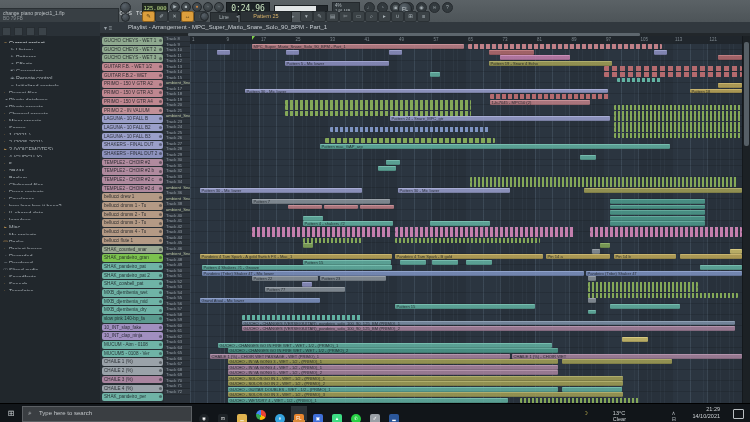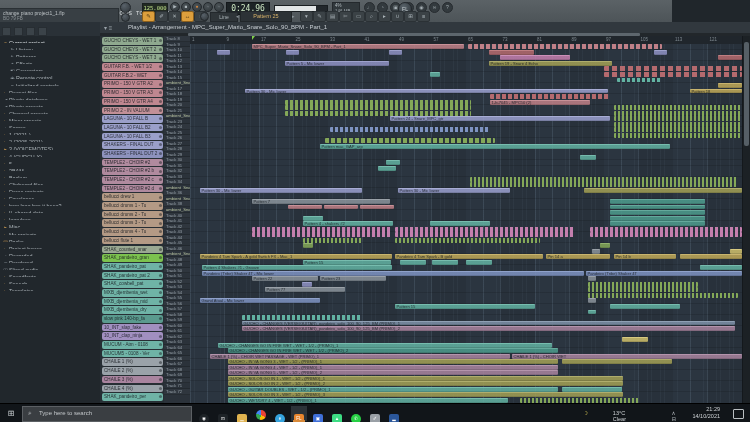--- a/index.html
+++ b/index.html
@@ -1,21 +1,21 @@
 <!DOCTYPE html>
 <html><head>
 <meta charset="utf-8">
 <style>
   html,body{margin:0;padding:0;background:#000;width:750px;height:422px;overflow:hidden;
     font-family:"Liberation Sans",sans-serif;-webkit-font-smoothing:none;}
   #stage{position:relative;width:750px;height:422px;background:#20262b;}
   .abs{position:absolute;}
 
   
-  #toolbar{left:0;top:0;width:672px;height:22px;
+  #toolbar{left:0;top:0;width:750px;height:22px;
     background:linear-gradient(#5b6266,#4d5458);border-bottom:1px solid #30363a;}
   #menubar{left:3px;top:1px;height:7px;}
   .menu-item{display:inline-block;font-size:5.5px;color:#dde1e3;margin-right:4px;letter-spacing:.2px;}
   #hintpanel{left:0;top:8px;width:118px;height:14px;background:#383f44;
     border-top:1px solid #2a3034;border-right:1px solid #2a3034;}
   #hint1{left:3px;top:1px;font-size:5px;color:#bcc2c5;white-space:nowrap;}
   #hint2{left:3px;top:7px;font-size:4.5px;color:#8d9498;}
   .knob{border-radius:50%;background:radial-gradient(circle at 35% 30%,#59626a,#2e3438);
     border:1px solid #23282c;}
   .tbtn{border-radius:50%;background:radial-gradient(circle at 40% 35%,#4c5458,#2f3539);

